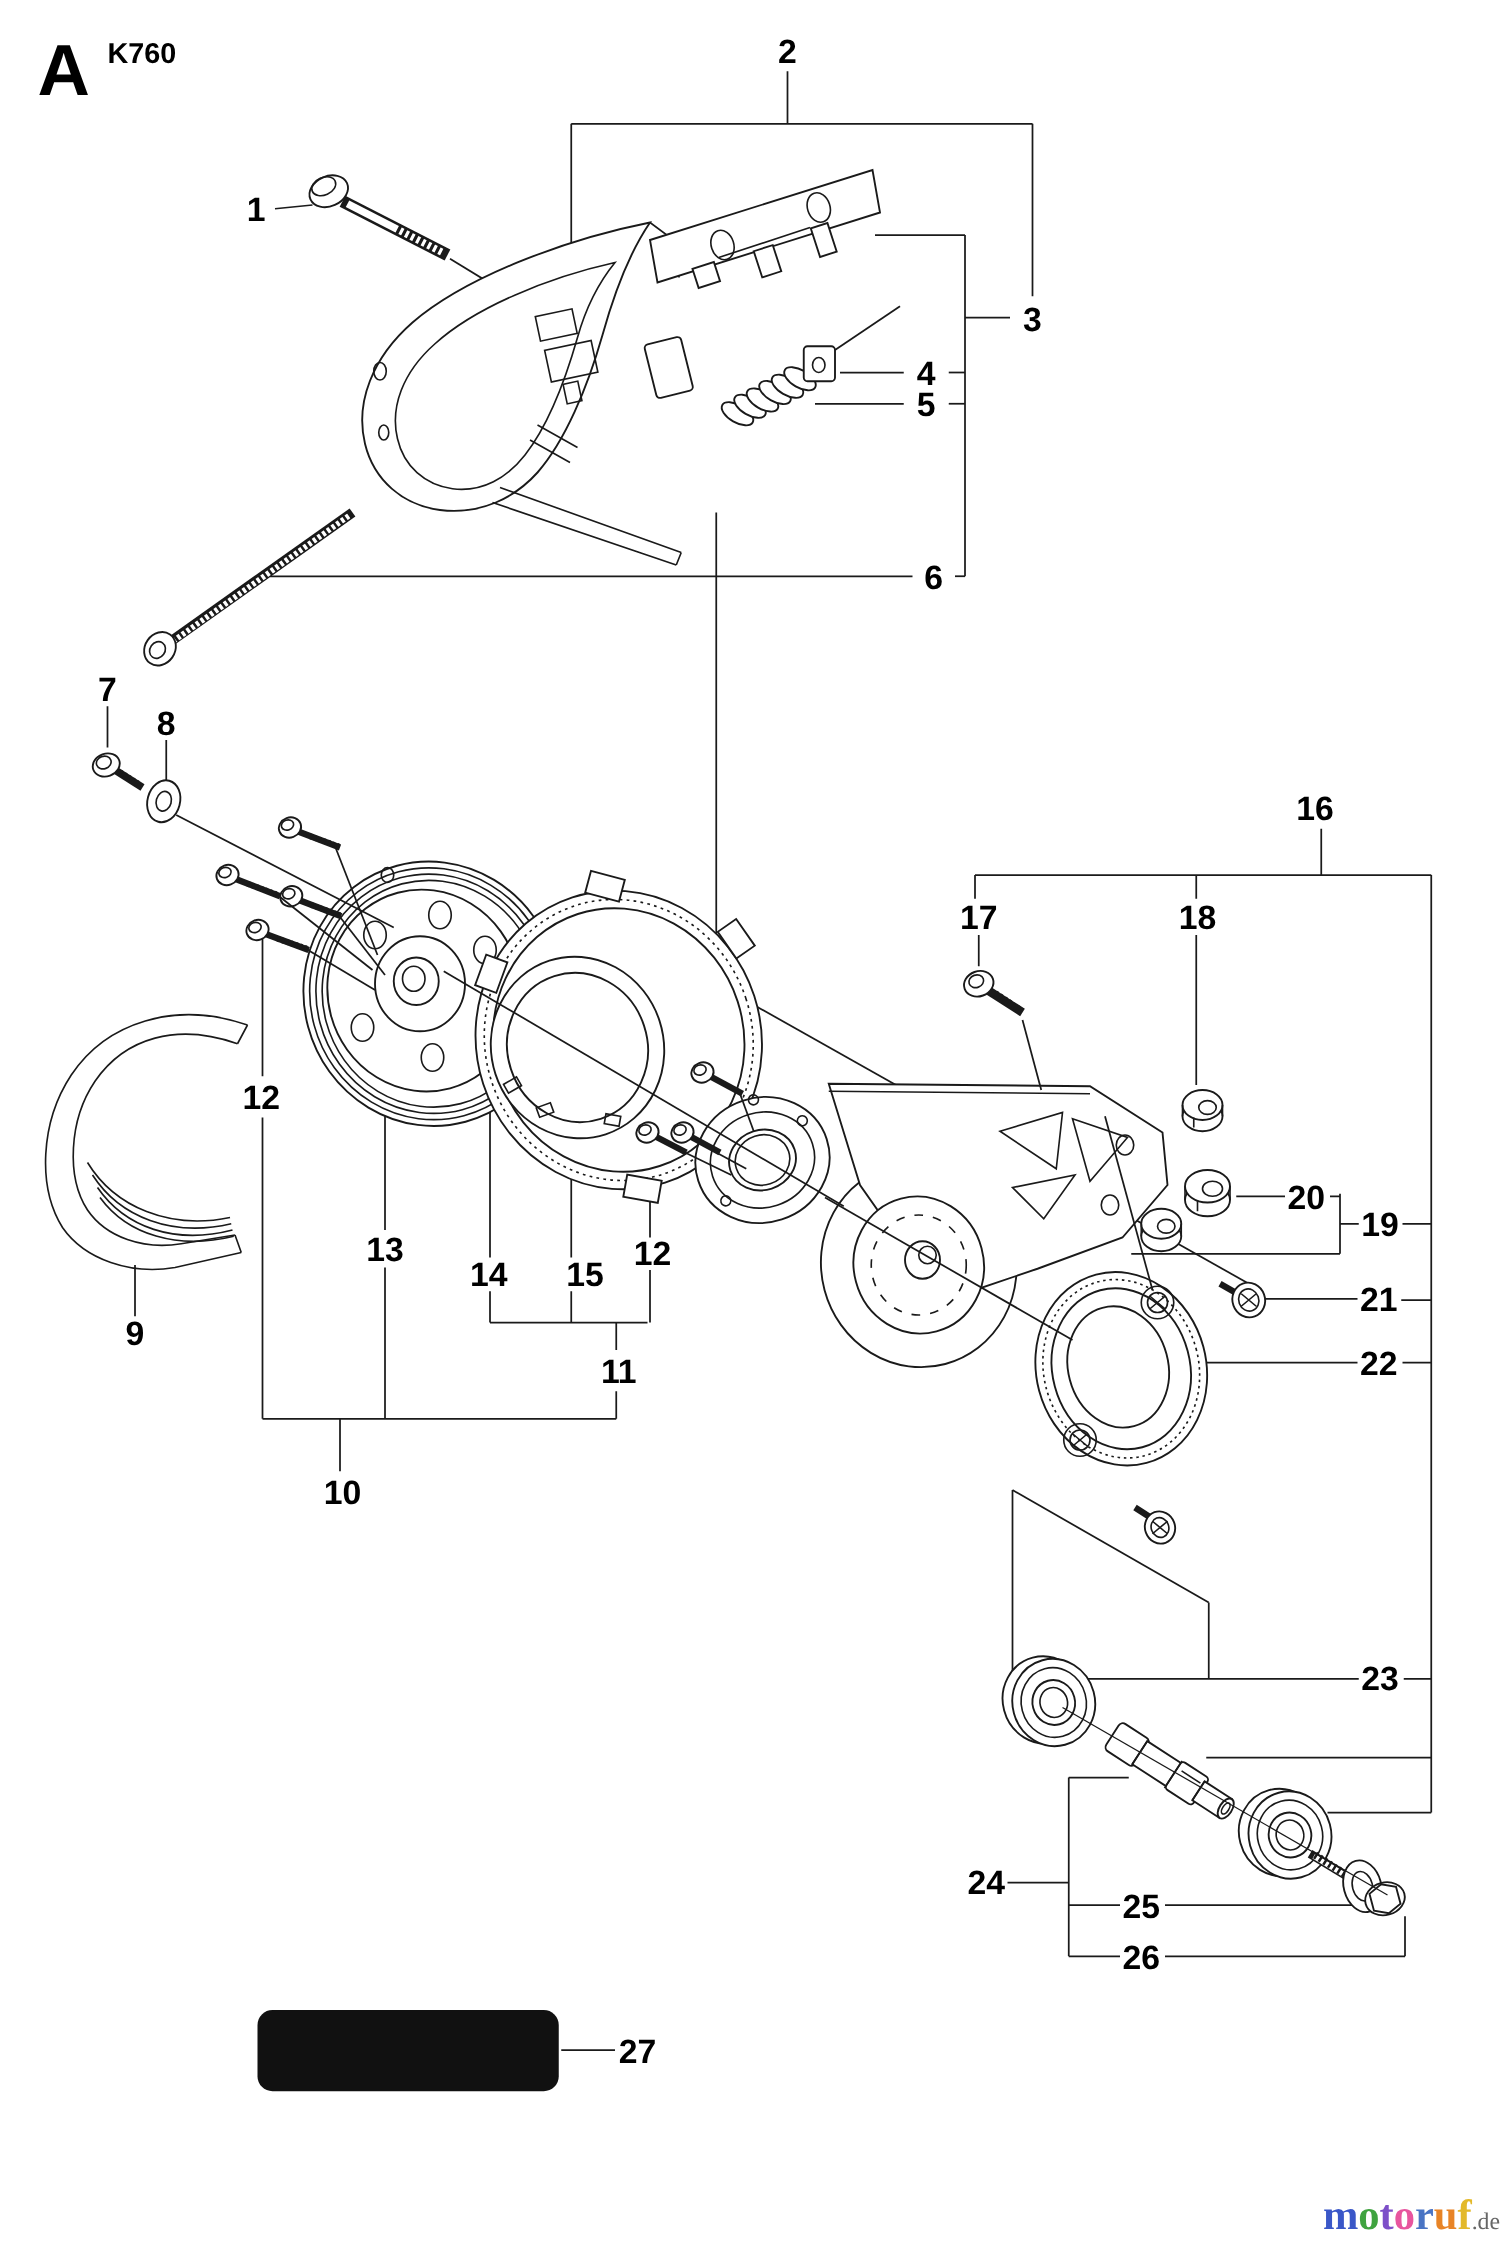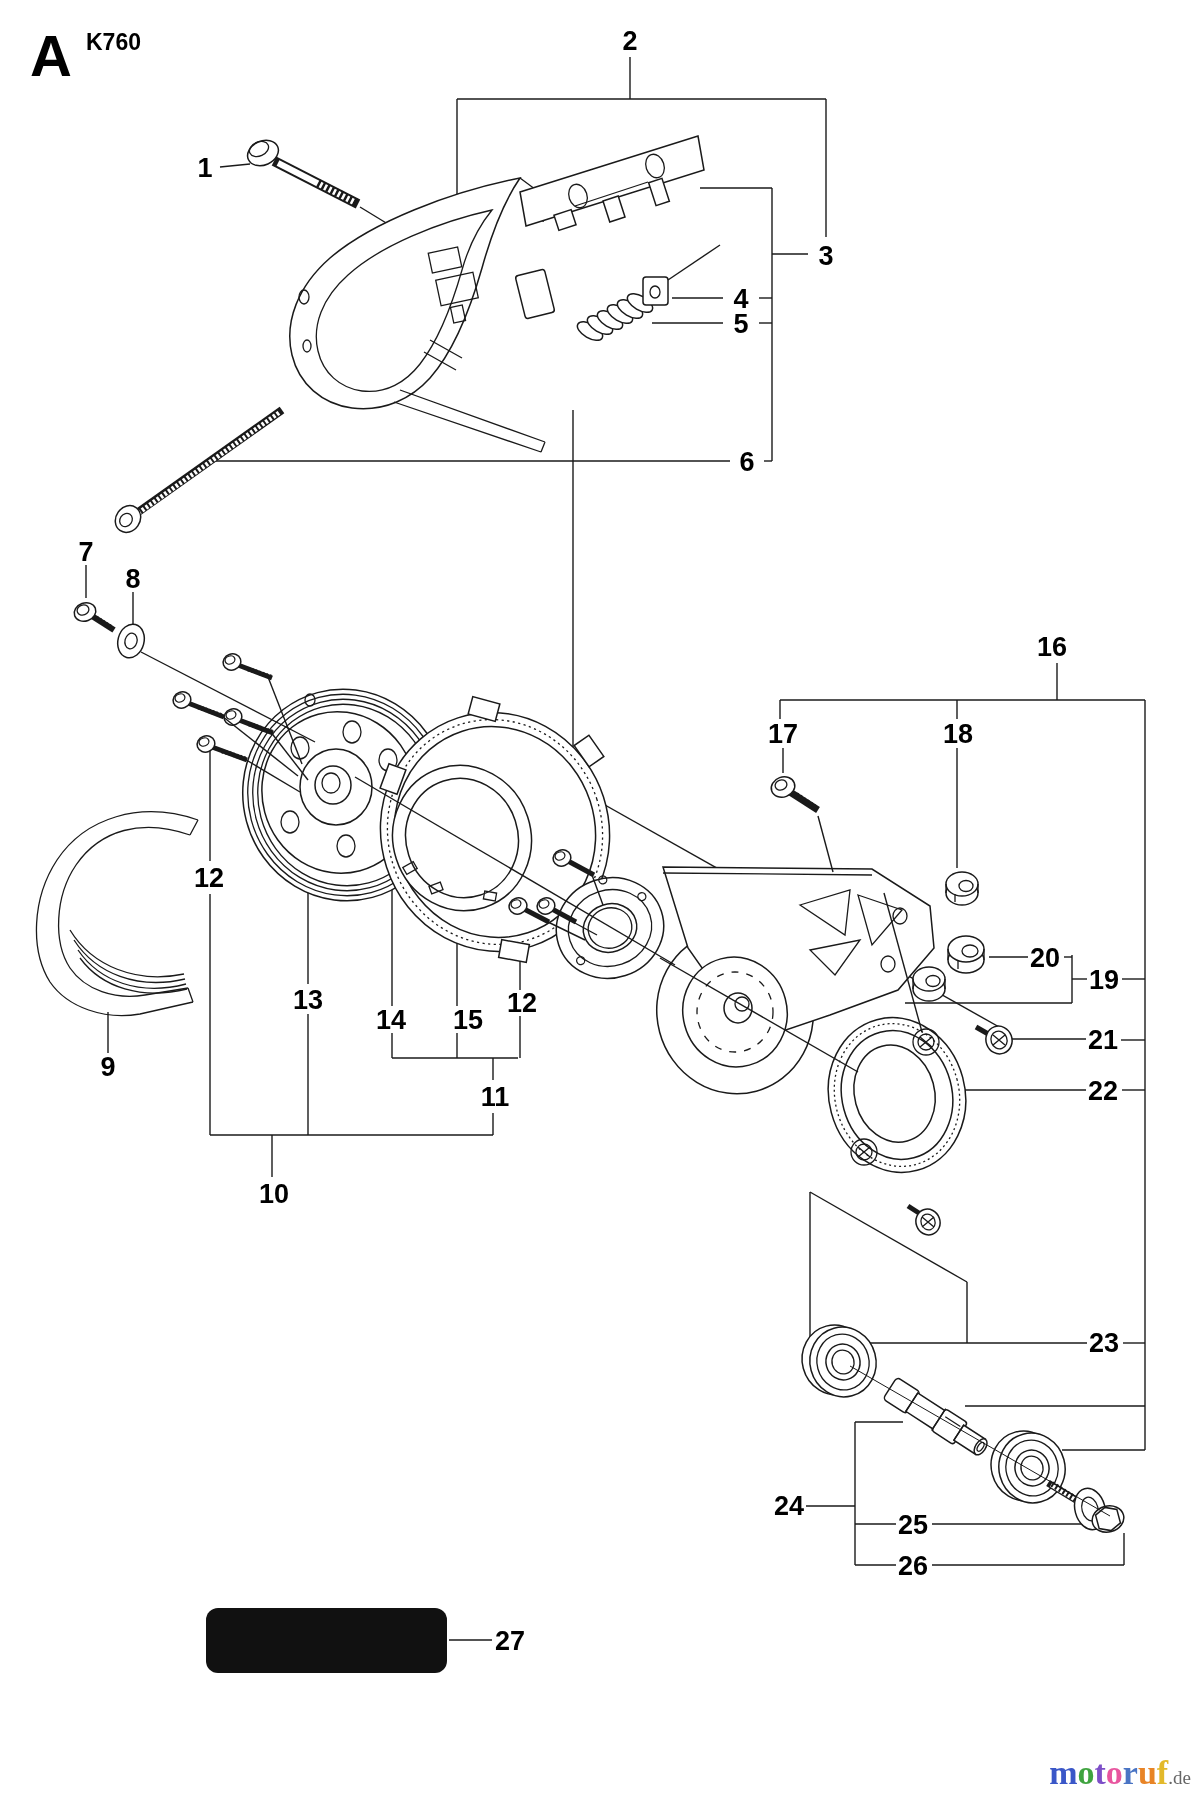--- a/index.html
+++ b/index.html
@@ -7,21 +7,21 @@
          font-family:"Liberation Sans",sans-serif;}
   svg{position:absolute;left:0;top:0;}
   .ln{stroke:var(--line,#1a1a1a);stroke-width:1.4;fill:none;}
   .part{stroke:var(--line,#1a1a1a);stroke-width:1.5;fill:#fff;}
   .partn{stroke:var(--line,#1a1a1a);stroke-width:1.3;fill:none;}
   .callout{font-family:"Liberation Sans",sans-serif;font-weight:bold;font-size:27px;fill:#000;}
   .hdrA{font-family:"Liberation Sans",sans-serif;font-weight:bold;font-size:58px;fill:#000;}
   .hdrM{font-family:"Liberation Sans",sans-serif;font-weight:bold;font-size:23px;fill:#000;}
   #logo{position:absolute;left:1040px;top:1750px;width:160px;height:46px;
         font-family:"Liberation Serif",serif;font-weight:600;font-size:34px;
-        white-space:nowrap;text-align:center;line-height:46px;}
+        white-space:nowrap;text-align:right;line-height:46px;}
   #logo .suffix{font-size:19px;font-weight:400;}
 </style>
 </head>
 <body>
 
 <div id="stage">
 <svg width="1202" height="1800" viewBox="0 0 1202 1800">
 
   <g class="ln">
 

